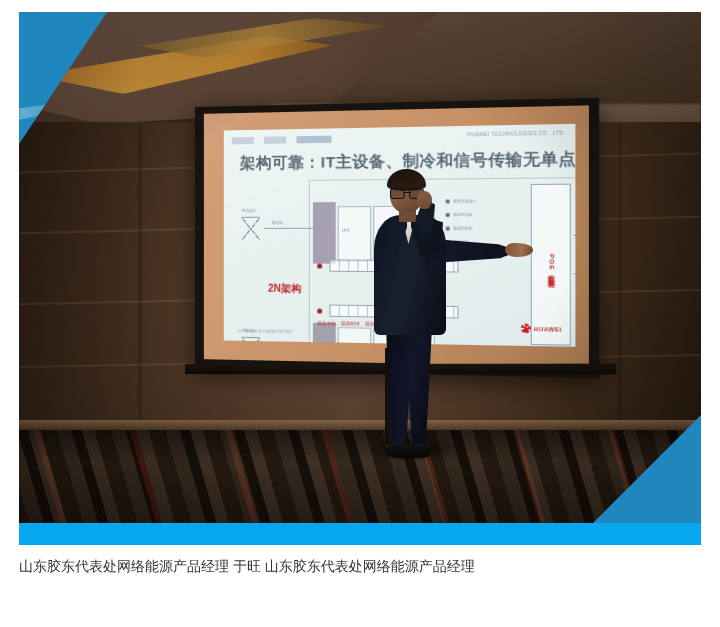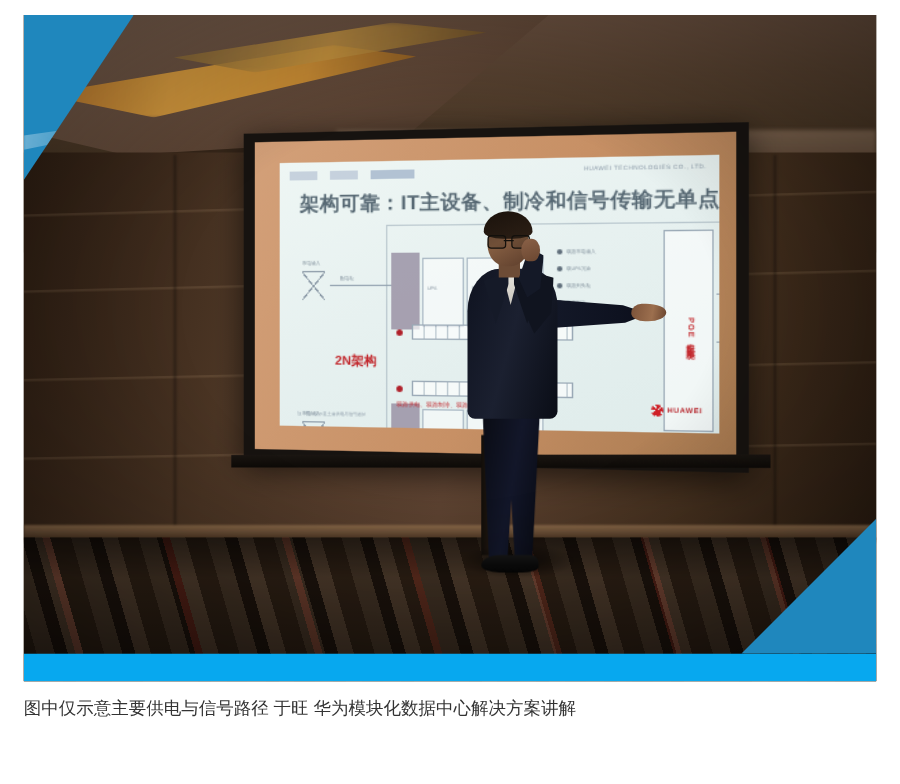--- a/index.html
+++ b/index.html
@@ -693,13 +693,13 @@
     <div class="photo-grade"></div>
   </div>
 
   <div class="tri-tl">
     <div class="tri-tl-sheen"></div>
   </div>
   <div class="tri-br"></div>
   <div class="blue-bar"></div>
 </div>
 
-<div id="caption">图中仅示意主要供电与信号路径 于旺 华为模块化数据中心解决方案讲解</div>
+<div id="caption">山东胶东代表处网络能源产品经理 于旺 山东胶东代表处网络能源产品经理</div>
 
 </body></html>

